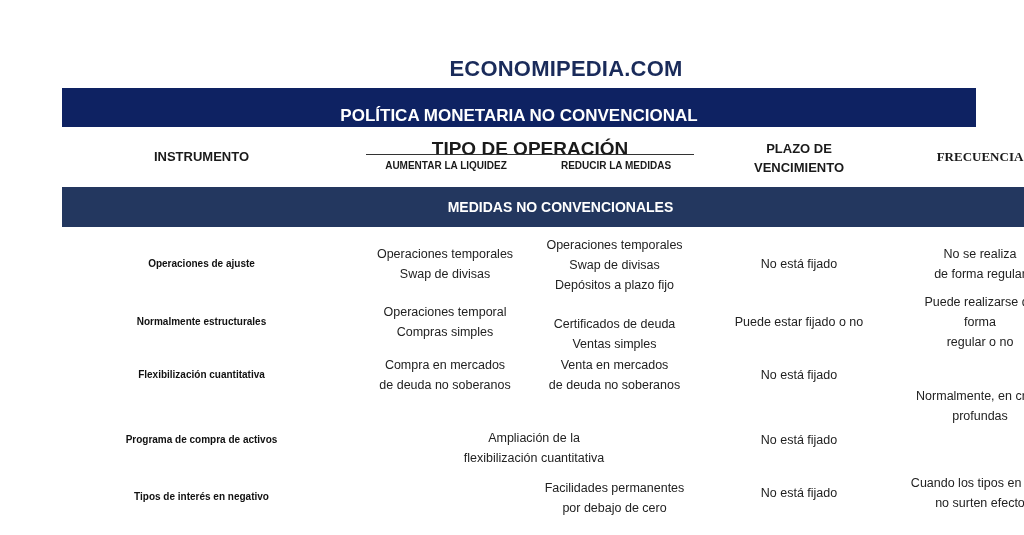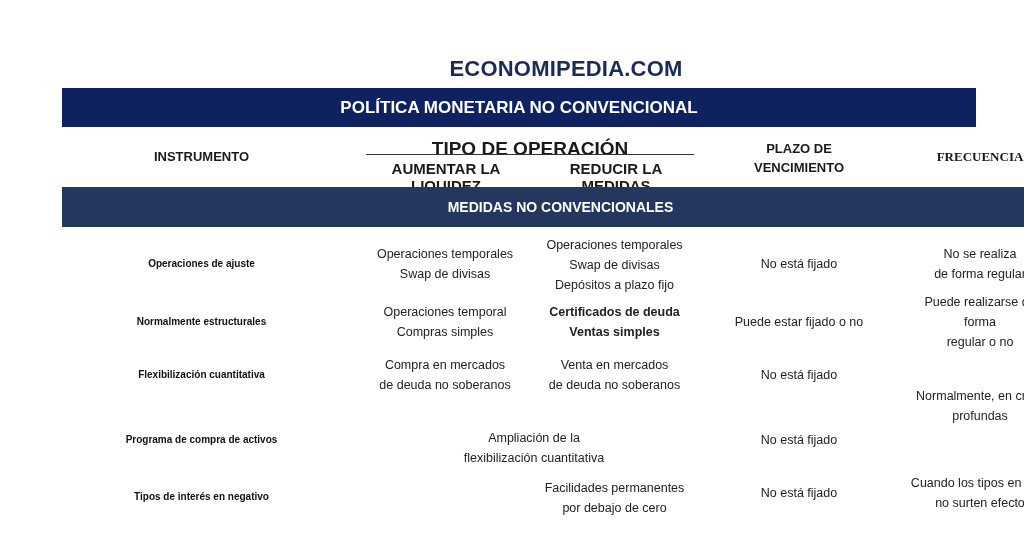--- a/index.html
+++ b/index.html
@@ -7,28 +7,28 @@
     body { font-family: "Liberation Sans", "DejaVu Sans", sans-serif; color: #111; position: relative; }
 
     .site-title {
       position: absolute; left: 0; top: 2px; width: 1024px; height: 30px;
       text-align: center; font-size: 22px; font-weight: bold; color: #1a2b5a;
       letter-spacing: 0.2px;
     }
     .main-banner {
       position: absolute; left: 8px; top: 34px; width: 914px; height: 39px;
       background: #0e2262; color: #fff; font-weight: bold; font-size: 17px;
-      display: flex; align-items: center; justify-content: center;
+      display: flex; align-items: flex-start; justify-content: center;
     }
 
     .hdr { position: absolute; font-weight: bold; font-size: 13px; color: #1a1a1a; text-align: center; }
     .hdr-instrumento { left: 40px; top: 95px; width: 215px; }
     .hdr-tipo { left: 312px; top: 84px; width: 328px; font-size: 19px; }
     .hdr-tipo-line { position: absolute; left: 312px; top: 100px; width: 328px; height: 1px; background: #333; }
-    .hdr-sub { position: absolute; top: 106px; font-size: 15px; font-weight: bold; text-align: center; color: #1a1a1a; }
+    .hdr-sub { position: absolute; top: 106px; font-size: 10px; font-weight: bold; text-align: center; color: #1a1a1a; }
     .hdr-sub-aum { left: 312px; width: 160px; }
     .hdr-sub-red { left: 484px; width: 156px; }
     .hdr-plazo { left: 660px; top: 85px; width: 170px; line-height: 19px; }
     .hdr-frec { left: 840px; top: 95px; width: 172px; font-family: Liberation Serif, serif; }
 
     .section-band {
       position: absolute; left: 8px; width: 997px;
       display: flex; align-items: center; justify-content: center;
       color: #fff; font-weight: bold; font-size: 14px;
     }
@@ -70,21 +70,21 @@
 <div class="cell red" style="top:181px;">Operaciones temporales
 Swap de divisas
 Depósitos a plazo fijo</div>
 <div class="cell plazo" style="top:200px;">No está fijado</div>
 <div class="cell frec" style="top:190px;">No se realiza
 de forma regular</div>
 
 <div class="cell instr" style="top:258px;">Normalmente estructurales</div>
 <div class="cell aum" style="top:248px;">Operaciones temporal
 Compras simples</div>
-<div class="cell red" style="top:248px;font-weight:bold;">Certificados de deuda
+<div class="cell red" style="top:260px;">Certificados de deuda
 Ventas simples</div>
 <div class="cell plazo" style="top:258px;">Puede estar fijado o no</div>
 <div class="cell frec" style="top:238px;">Puede realizarse de
 forma
 regular o no</div>
 
 <div class="cell instr" style="top:311px;">Flexibilización cuantitativa</div>
 <div class="cell aum" style="top:301px;">Compra en mercados
 de deuda no soberanos</div>
 <div class="cell red" style="top:301px;">Venta en mercados

